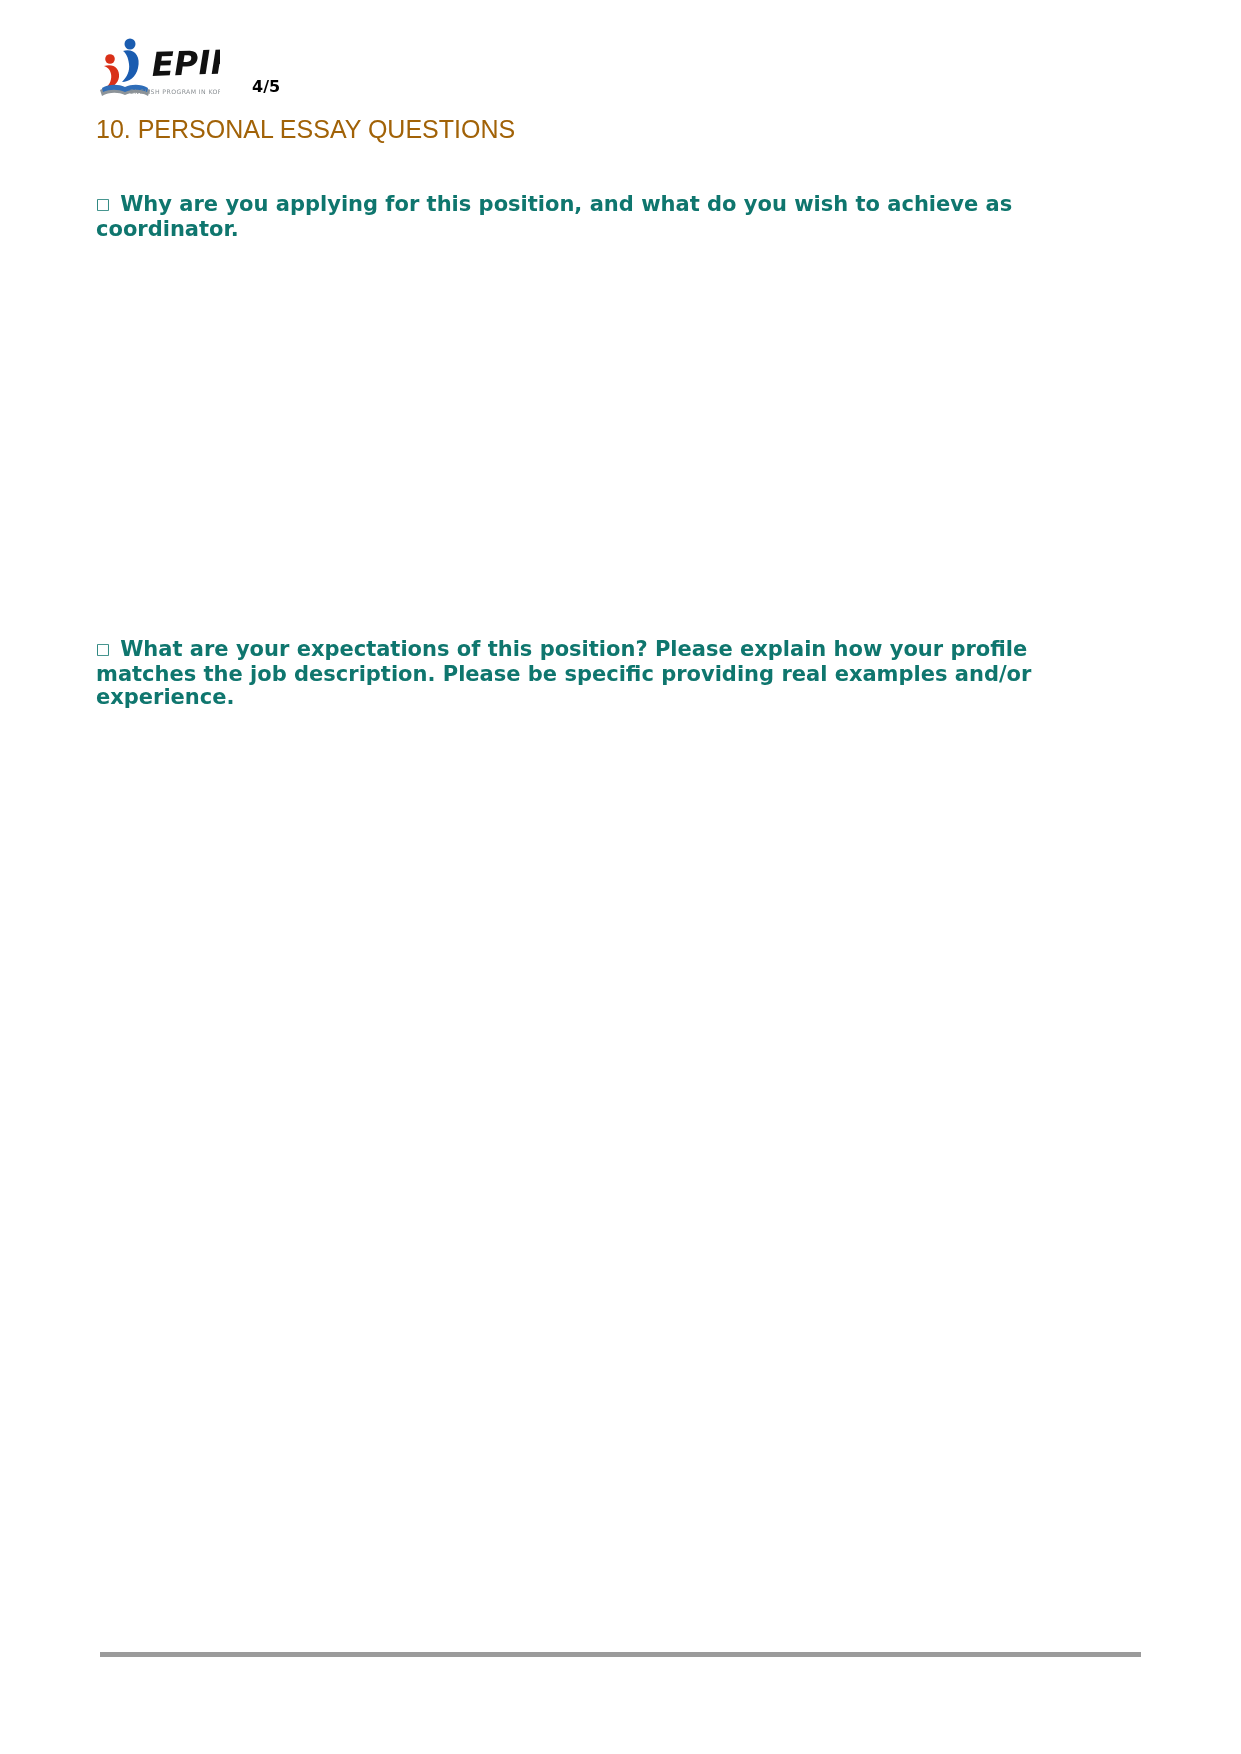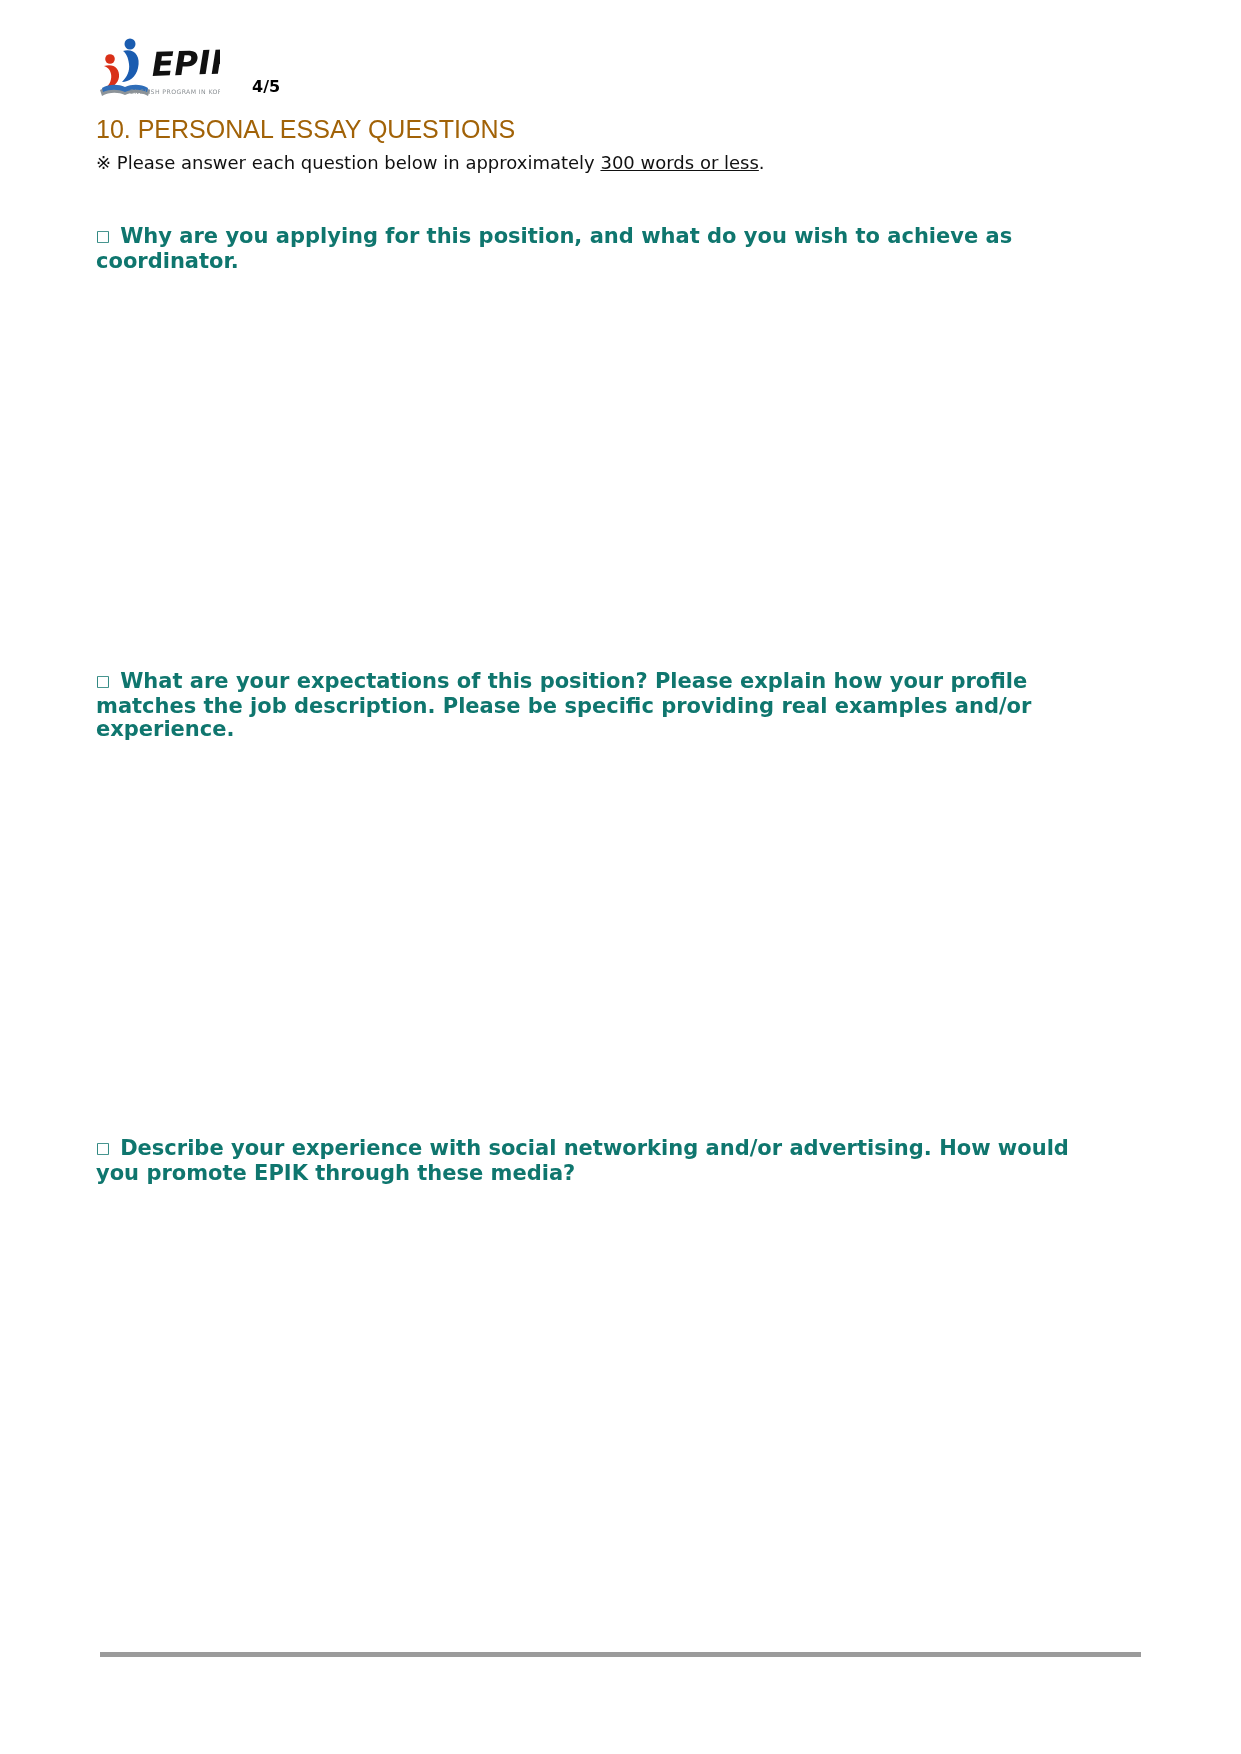--- a/index.html
+++ b/index.html
@@ -112,23 +112,21 @@
 
         <text x="56" y="40" font-family="DejaVu Sans, sans-serif" font-weight="bold" font-style="italic" font-size="33" fill="#111111" transform="rotate(-2 56 40)">EPIK</text>
         <text x="34" y="58" font-family="DejaVu Sans, sans-serif" font-size="6.2" letter-spacing="0.4" fill="#8a8f93">ENGLISH PROGRAM IN KOREA</text>
       </svg>
     </div>
     <div class="page-indicator">4/5</div>
   </div>
 
   <div class="section-heading">10.  PERSONAL ESSAY QUESTIONS</div>
 
-  <div class="section-note"><span>※ Please answer each question below in approximately </span><span class="underlined">300 words or less</span><span>.</span></div>
 
   <div class="question q1"><span class="bullet">□</span><span>Why are you applying for this position, and what do you wish to achieve as coordinator.</span></div>
 
   <div class="question q2"><span class="bullet">□</span><span>What are your expectations of this position? Please explain how your profile matches the job description. Please be specific providing real examples and/or experience.</span></div>
 
-  <div class="question q3"><span class="bullet">□</span><span>Describe your experience with social networking and/or advertising. How would you promote EPIK through these media?</span></div>
 
   <div class="footer-rule"></div>
 
 </div>
 
 </body></html>

